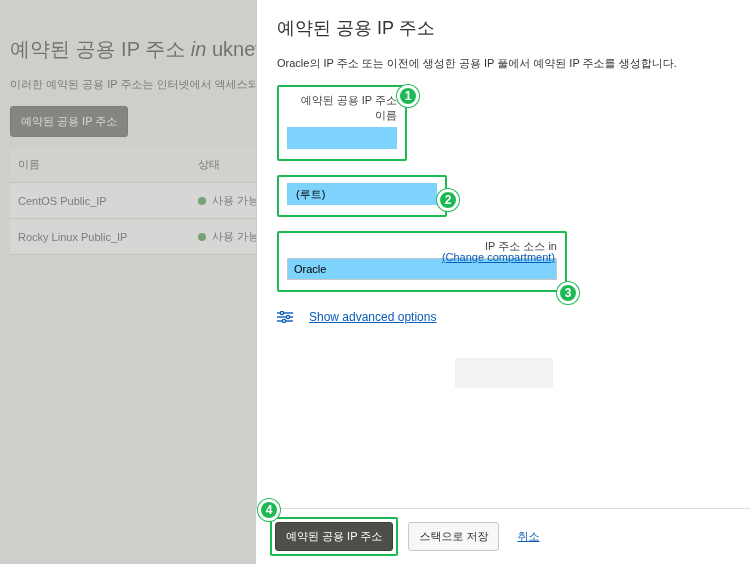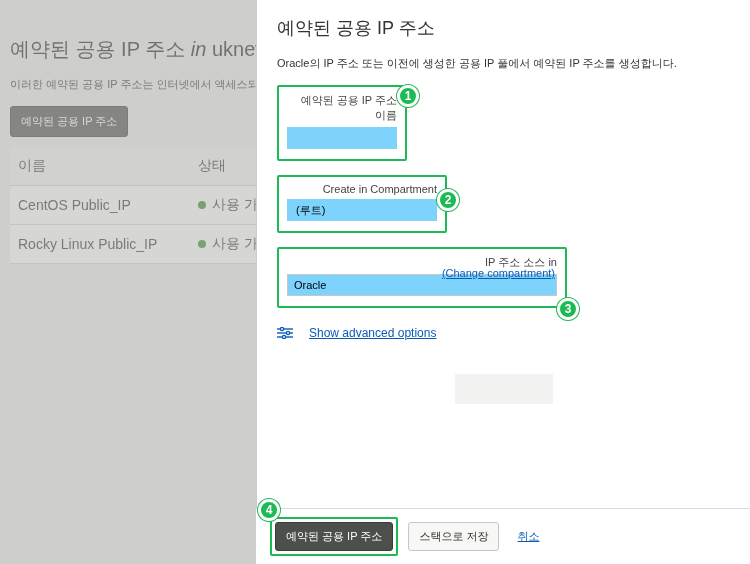--- a/index.html
+++ b/index.html
@@ -51,21 +51,21 @@
     font-size: 11px;
     margin-bottom: 10px;
   }
   .tbl {
     width: 730px;
     border-collapse: collapse;
     background: #fff;
   }
   .tbl th, .tbl td {
     text-align: left;
-    font-size: 14px;
+    font-size: 11px;
     padding: 10px 8px;
     border-bottom: 1px solid #d6d6d3;
     color: #333;
   }
   .tbl th {
     background: #f4f4f1;
     font-weight: 500;
   }
   .status-dot {
     display:inline-block;
@@ -231,21 +231,20 @@
   <div class="panel-title">예약된 공용 IP 주소</div>
   <div class="panel-desc">Oracle의 IP 주소 또는 이전에 생성한 공용 IP 풀에서 예약된 IP 주소를 생성합니다.</div>
 
   <div class="field-box" style="width:130px;">
     <div class="field-label">예약된 공용 IP 주소 이름</div>
     <input class="field-input noborder" value="" style="">
     <div class="badge" style="right:-14px; top:-2px;">1</div>
   </div>
 
   <div class="field-box" style="width:170px;">
-    <div class="field-label">Create in Compartment</div>
     <input class="field-input noborder" value=" (루트)" style="">
     <div class="badge" style="right:-14px; top:12px;">2</div>
   </div>
 
   <div class="field-box" style="width:290px;">
     <div class="field-label">IP 주소 소스 in</div>
     <span class="change-comp">(Change compartment)</span>
     <input class="field-input" value="Oracle" style="">
     <div class="badge" style="right:-14px; bottom:-14px;">3</div>
   </div>

